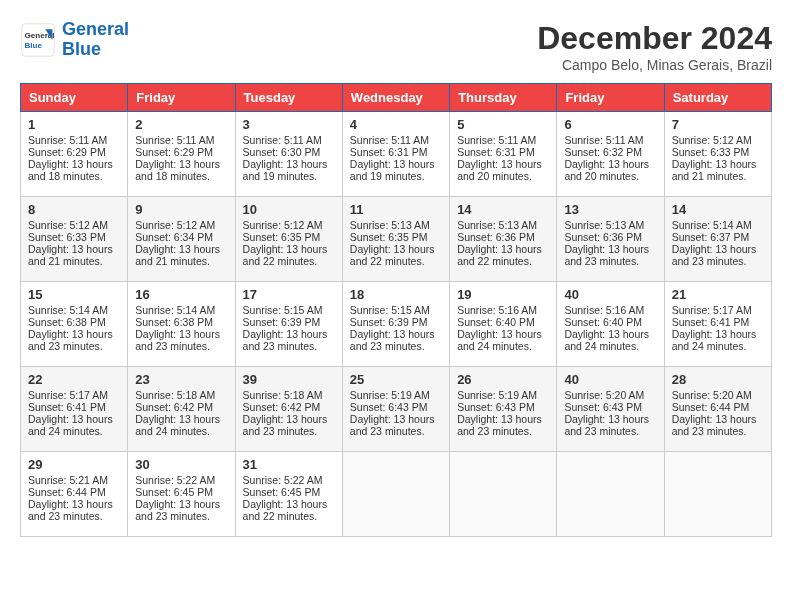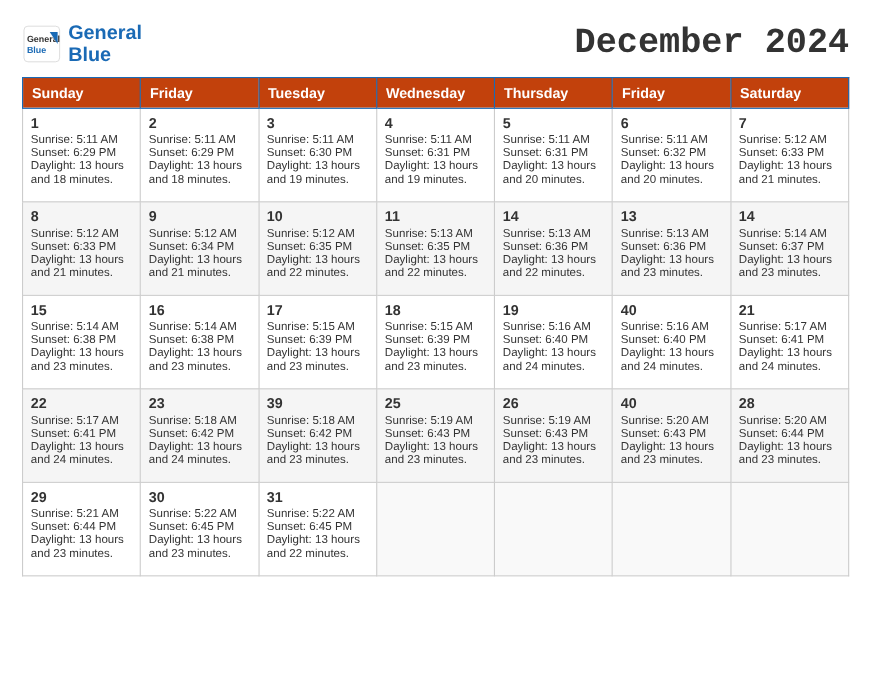--- a/index.html
+++ b/index.html
@@ -29,38 +29,37 @@
     }
     .logo-text span {
       color: #1a6ab5;
     }
     .logo-icon {
       width: 36px;
       height: 36px;
     }
     .title-block {
       text-align: right;
-      font-family: Liberation Mono, monospace;
     }
     .month-year {
       font-size: 32px;
       font-weight: bold;
       color: #333;
     }
     .location {
       font-size: 14px;
       color: #555;
     }
     table {
       width: 100%;
       border-collapse: collapse;
       table-layout: fixed;
     }
     th {
-      background-color: #c2410c;
+      background-color: #ef4444;
       color: #fff;
       text-align: left;
       padding: 6px 8px;
       font-size: 13px;
       font-weight: bold;
       border: 1px solid #1a6ab5;
     }
     td {
       vertical-align: top;
       padding: 5px 7px;
@@ -96,20 +95,21 @@
       <text x="5" y="18" font-family="Arial" font-size="9" font-weight="bold" fill="#333">General</text>
       <text x="5" y="29" font-family="Arial" font-size="9" font-weight="bold" fill="#1a6ab5">Blue</text>
       <polygon points="28,8 36,8 36,20" fill="#1a6ab5"></polygon>
     </svg>
     <div class="logo-text">
       <span>General</span><br><span style="color:#1a6ab5;">Blue</span>
     </div>
   </div>
   <div class="title-block">
     <div class="month-year">December 2024</div>
+    <div class="location">Campo Belo, Minas Gerais, Brazil</div>
   </div>
 </div>
 
 <table>
   <thead>
     <tr>
       <th>Sunday</th>
       <th>Friday</th>
       <th>Tuesday</th>
       <th>Wednesday</th>

